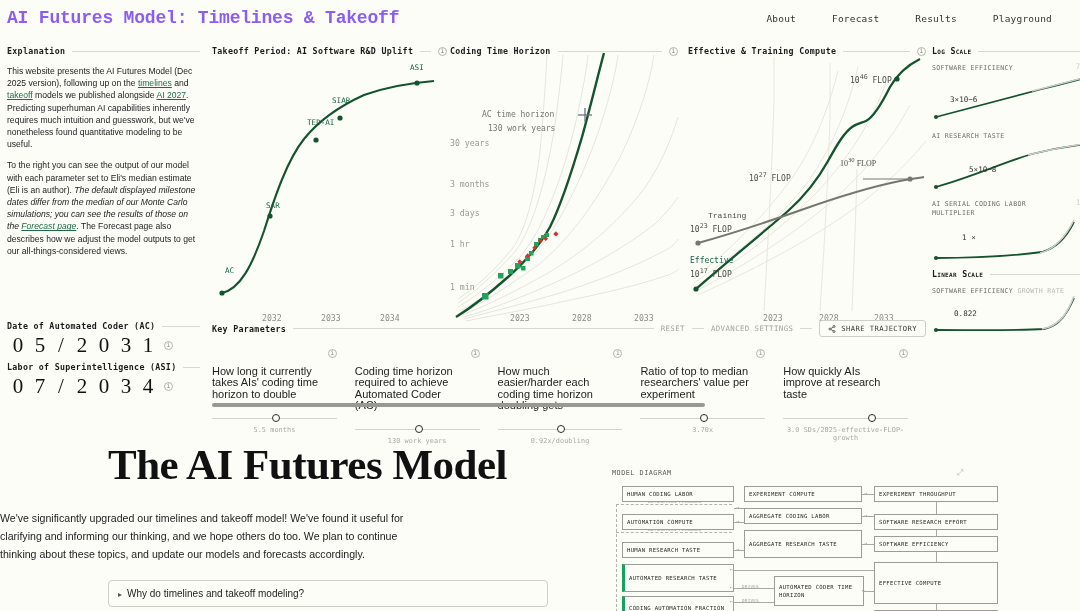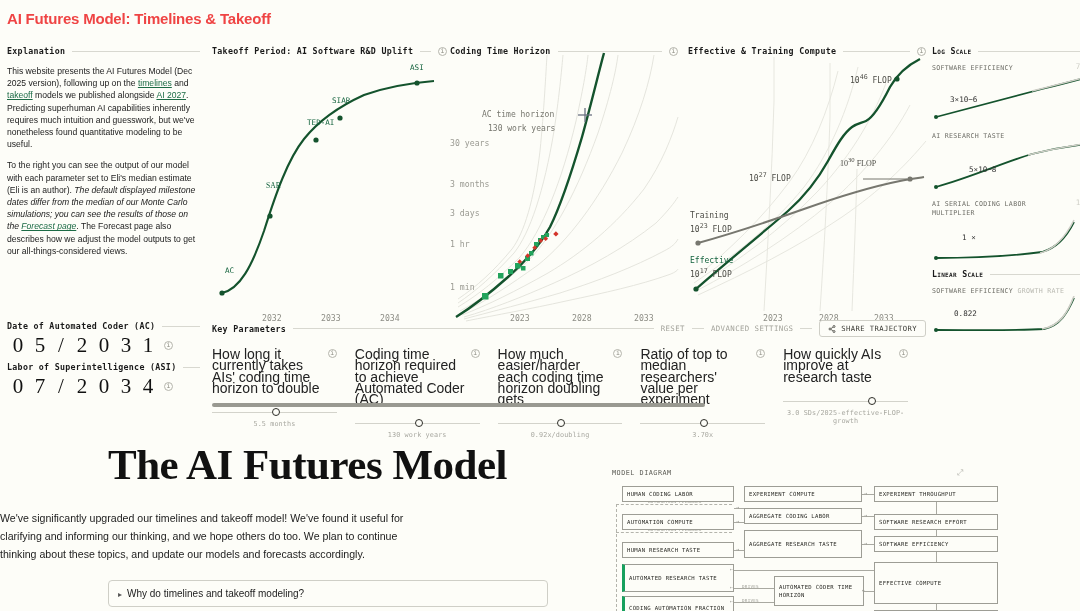--- a/index.html
+++ b/index.html
@@ -10,23 +10,23 @@
     color: #1a1a1a;
     position: relative;
   }
 
   
   #header {
     position: absolute; top: 0; left: 0; width: 1080px; height: 36px;
     display: flex; align-items: center;
   }
   #site-title {
-    font-family: Liberation Sans, sans-serif;
-    font-size: 15px; font-weight: 700; letter-spacing: -0.2px;
-    margin-left: 7px; color: #ef4444;
+    font-family: Liberation Mono, monospace;
+    font-size: 18px; font-weight: 700; letter-spacing: -0.2px;
+    margin-left: 7px; color: #8b5cf6;
   }
   #nav { margin-left: auto; display: flex; gap: 36px; margin-right: 28px; }
   #nav a {
     font-family: "DejaVu Sans Mono", monospace;
     font-size: 9.5px; color: #333; text-decoration: none; letter-spacing: 0.2px;
   }
 
   
   .sec-head { display: flex; align-items: center; gap: 7px; height: 12px; }
   .sec-head .lbl {
@@ -121,21 +121,21 @@
   }
   #share-btn {
     border: 1px solid #cfcfc7; border-radius: 3px; padding: 3px 8px;
     font-family: "DejaVu Sans Mono", monospace; font-size: 7.2px;
     color: #3a3a34; letter-spacing: 0.4px; display: flex; align-items: center; gap: 5px;
     background: #fdfdf8; white-space: nowrap;
   }
   #sliders { display: flex; gap: 0px; margin-top: 12px; }
   .slider-cell { width: 142.8px; padding-right: 18px; }
   .sl-top { display: flex; gap: 4px; align-items: flex-start; }
-  .sl-desc { font-size: 14px; line-height: 11.3px; color: #222; flex: 1; }
+  .sl-desc { font-size: 11px; line-height: 11.3px; color: #222; flex: 1; margin-top: 17px; }
   .sl-track-wrap { margin-top: 14px; position: relative; height: 9px; }
   .sl-track { position: absolute; top: 4px; left: 0; right: 0; height: 1px; background: #d3d3cb; }
   .sl-knob {
     position: absolute; top: 0px; width: 8px; height: 8px; border-radius: 50%;
     border: 1.6px solid #2e2e28; background: #fdfdf8;
   }
   .sl-val {
     font-family: "DejaVu Sans Mono", monospace;
     font-size: 6.8px; color: #a8a8a0; text-align: center; margin-top: 3px;
     letter-spacing: 0.1px;
@@ -190,20 +190,26 @@
   .arrow {
     position: absolute; font-family: "DejaVu Sans Mono", monospace;
     font-size: 5px; color: #8e8e86;
   }
 </style>
 </head>
 <body>
 
 <div id="header">
   <div id="site-title">AI Futures Model: Timelines &amp; Takeoff</div>
+  <nav id="nav">
+    <a href="#">About</a>
+    <a href="#">Forecast</a>
+    <a href="#">Results</a>
+    <a href="#">Playground</a>
+  </nav>
 </div>
 
 <div id="explain">
   <div class="sec-head">
     <span class="lbl">Explanation</span>
     <span class="rule"></span>
   </div>
   <div class="body">
     <p><span>This website presents the AI Futures Model (Dec 2025 version), following up on the </span><a href="#">timelines</a><span> and </span><a href="#">takeoff</a><span> models we published alongside </span><a href="#">AI 2027</a><span>. Predicting superhuman AI capabilities inherently requires much intuition and guesswork, but we've nonetheless found quantitative modeling to be useful.</span></p>
     <p><span>To the right you can see the output of our model with each parameter set to Eli's median estimate (Eli is an author). </span><span class="ital">The default displayed milestone dates differ from the median of our Monte Carlo simulations; you can see the results of those on the </span><a href="#" class="ital">Forecast page</a><span>. The Forecast page also describes how we adjust the model outputs to get our all-things-considered views.</span></p>
@@ -254,21 +260,21 @@
   <div class="plot">
     <svg viewBox="0 0 235 248" preserveAspectRatio="none">
       <path d="M10,232 C28,228 40,205 52,170 C64,132 76,98 92,78 C108,58 130,44 152,34 C174,26 198,22 222,20" fill="none" stroke="#14532d" stroke-width="2.1"></path>
       <circle cx="10" cy="232" r="2.6" fill="#14532d"></circle>
       <circle cx="58" cy="155" r="2.6" fill="#14532d"></circle>
       <circle cx="104" cy="79" r="2.6" fill="#14532d"></circle>
       <circle cx="128" cy="57" r="2.6" fill="#14532d"></circle>
       <circle cx="205" cy="22" r="2.6" fill="#14532d"></circle>
     </svg>
     <span class="pt-lbl" style="left:13px; top:205px;">AC</span>
-    <span class="pt-lbl" style="left:54px; top:120px;font-family:Liberation Serif, serif;">SAR</span>
+    <span class="pt-lbl" style="left:54px; top:140px;">SAR</span>
     <span class="pt-lbl" style="left:95px; top:57px;">TED-AI</span>
     <span class="pt-lbl" style="left:120px; top:35px;">SIAR</span>
     <span class="pt-lbl" style="left:198px; top:2px;">ASI</span>
     <span class="axis-lbl" style="left:50px;  bottom:-14px;">2032</span>
     <span class="axis-lbl" style="left:109px; bottom:-14px;">2033</span>
     <span class="axis-lbl" style="left:168px; bottom:-14px;margin-top:47px;">2034</span>
   </div>
 </div>
 
 <div class="panel" id="panel-horizon">
@@ -352,21 +358,21 @@
       <path d="M10,182 C46,172 82,160 116,148 C150,136 182,126 212,120 C222,118 230,117 236,116" fill="none" stroke="#77776f" stroke-width="2"></path>
       <circle cx="10" cy="182" r="2.6" fill="#77776f"></circle>
       <circle cx="8" cy="228" r="2.6" fill="#14532d"></circle>
       <circle cx="222" cy="118" r="2.6" fill="#77776f"></circle>
       <circle cx="209" cy="18" r="2.6" fill="#14532d"></circle>
       <line x1="175" y1="118" x2="219" y2="118" stroke="#77776f" stroke-width="1"></line>
     </svg>
     <span class="ann dark" style="left:162px; top:12px;"><span>10</span><sup>46</sup> <span>FLOP</span></span>
     <span class="ann dark" style="left:152px; top:95px;font-family:Liberation Serif, serif;"><span>10</span><sup>30</sup> <span>FLOP</span></span>
     <span class="ann dark" style="left:61px; top:110px;"><span>10</span><sup>27</sup> <span>FLOP</span></span>
-    <span class="ann dark" style="left:2px; top:150px;">Training</span>
+    <span class="ann dark" style="left:20px; top:150px;font-family:Liberation Mono, monospace;">Training</span>
     <span class="ann dark" style="left:2px; top:161px;"><span>10</span><sup>23</sup> <span>FLOP</span></span>
     <span class="ann green" style="left:2px; top:195px;">Effective</span>
     <span class="ann dark" style="left:2px; top:206px;"><span>10</span><sup>17</sup> <span>FLOP</span></span>
     <span class="axis-lbl" style="left:75px;  bottom:-14px;">2023</span>
     <span class="axis-lbl" style="left:131px; bottom:-14px;">2028</span>
     <span class="axis-lbl" style="left:186px; bottom:-14px;">2033</span>
   </div>
 </div>
 
 <div class="panel" id="panel-right">

